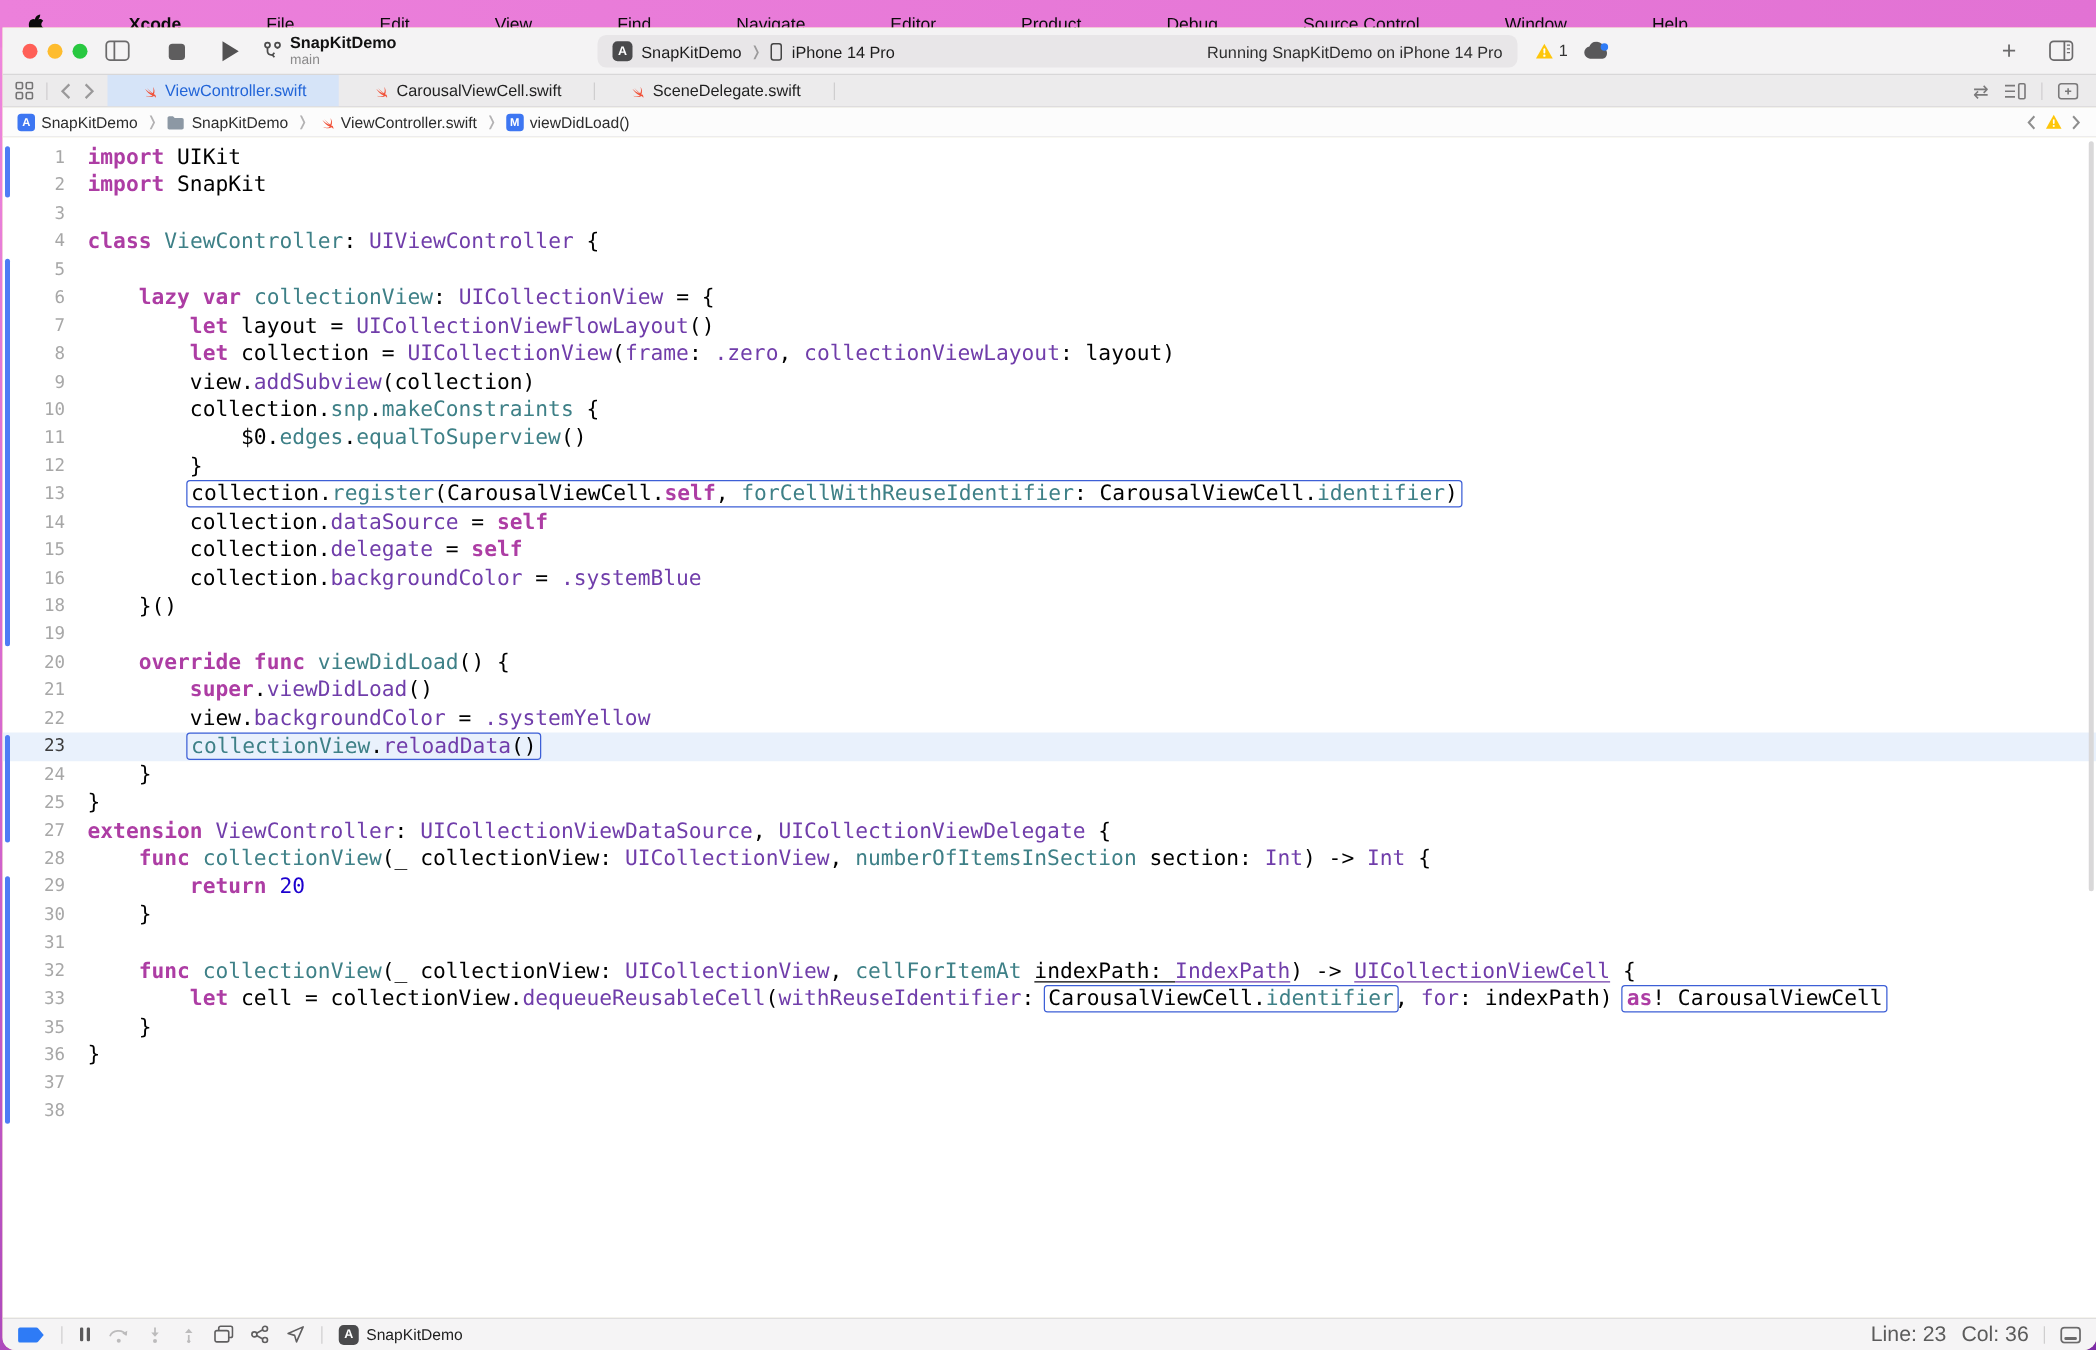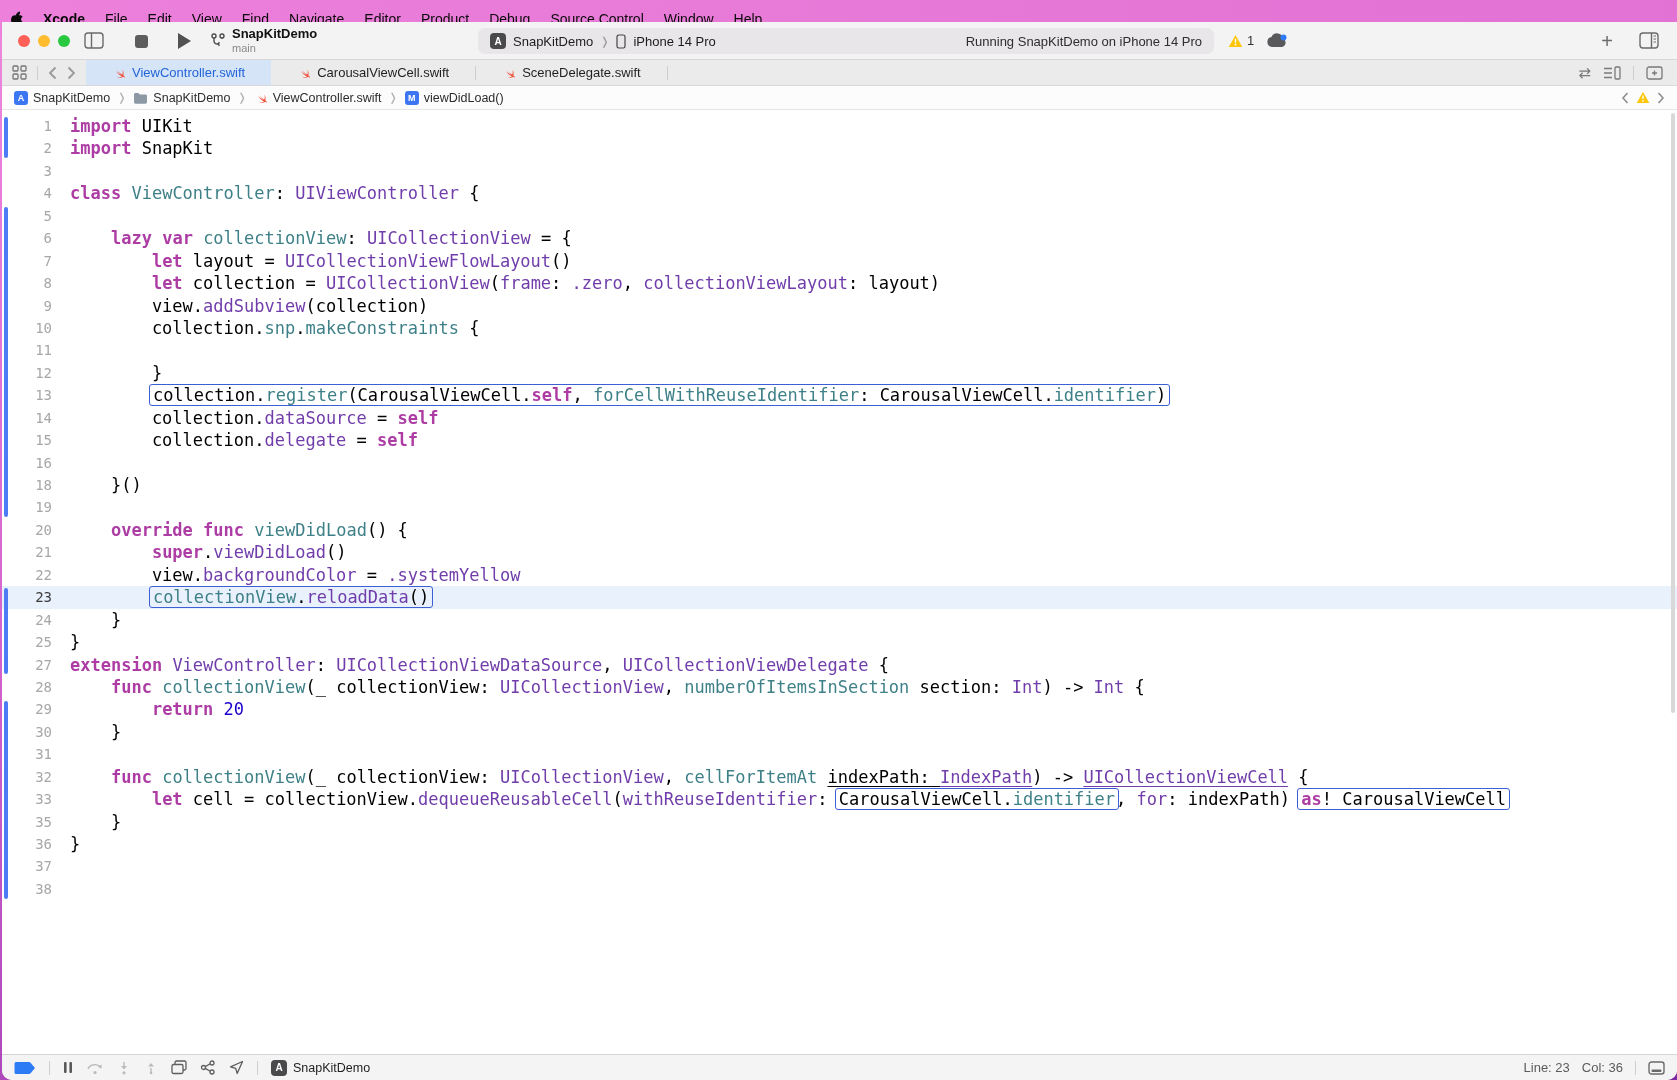--- a/index.html
+++ b/index.html
@@ -2,21 +2,21 @@
 <html><head>
 <meta charset="utf-8">
 <style>
   * { margin:0; padding:0; box-sizing:border-box; }
   html,body { width:1677px; height:1080px; overflow:hidden;
     font-family:"Liberation Sans", sans-serif;
     background:linear-gradient(155deg,#F088DE 0%,#D263CD 35%,#9A3BB4 70%,#7C2BA6 100%); }
 
   
   .menu-bar { height:38px; background:linear-gradient(90deg,#EC80DB,#E272D4);
-    display:flex; align-items:center; font-size:14px; color:#0b0b0b; }
+    display:flex; align-items:center; padding-left:12px; font-size:14px; color:#0b0b0b;gap:48px; }
   .menu-item { padding:0 10px; line-height:22px; }
   .menu-item.app { font-weight:700; }
   .apple-logo { padding:0 10px; display:flex; align-items:center; }
 
   
   .window { position:absolute; top:22px; left:2px; right:0; bottom:0;
     border-radius:0 0 10px 10px; overflow:hidden; background:#fef9c3;
     display:flex; flex-direction:column; }
 
   
@@ -72,21 +72,21 @@
   .c-t { color:#3E8087; } .c-p { color:#703DAA; } .c-n { color:#1C00CF; }
   .u { text-decoration:underline; text-underline-offset:3px; }
   .code-box { border:1.5px solid #3D5FD6; border-radius:3px; padding:0 3px; margin:0 -3px; }
   .change-bar { position:absolute; left:2px; width:4px; border-radius:2px; background:#4E7CF5; }
   .scroll-thumb { position:absolute; right:2px; top:3px; width:4px; height:600px; background:#D9D8D9; border-radius:2px; }
 
   
   .debug-bar { height:26px; background:#F5F4F5; border-top:1px solid #D7D6D7;
     display:flex; align-items:center; padding:0 12px; gap:13px; font-size:12.5px; color:#3f3f3f; flex:0 0 auto; }
   .dbg-app { display:flex; align-items:center; gap:6px; color:#1d1d1d; }
-  .dbg-right { margin-left:auto; display:flex; align-items:center; gap:12px; color:#5b5b5b; font-size:13px; }
+  .dbg-right { margin-left:auto; display:flex; align-items:center; gap:12px; color:#5b5b5b; font-size:17px; }
   svg { display:block; }
 </style>
 </head>
 <body>
 
 <div class="menu-bar">
   <span class="apple-logo">
     <svg width="13" height="16" viewBox="0 0 14 17">
         <path fill="#0b0b0b" d="M9.7 4.2c.8-1 1.3-2.3 1.2-3.7-1.2.1-2.6.8-3.4 1.8-.7.9-1.4 2.3-1.2 3.6 1.3.1 2.6-.7 3.4-1.7zm2.2 4.9c0-2 1.6-3 1.7-3-.9-1.4-2.4-1.6-2.9-1.6-1.2-.1-2.4.7-3 .7-.6 0-1.6-.7-2.6-.7-1.3 0-2.6.8-3.3 2-1.4 2.5-.4 6.1 1 8.1.7 1 1.5 2.1 2.6 2 1 0 1.4-.7 2.7-.7 1.3 0 1.6.7 2.7.7 1.1 0 1.8-1 2.5-2 .8-1.1 1.1-2.2 1.1-2.3 0 0-2.4-.9-2.5-3.2z"></path>
       </svg>
@@ -303,39 +303,41 @@
         <div class="code-line">
           <span class="gutter">9</span>
           <span class="code"><span class="c-d">        view.</span><span class="c-p">addSubview</span><span class="c-d">(collection)</span></span>
         </div>
         <div class="code-line">
           <span class="gutter">10</span>
           <span class="code"><span class="c-d">        collection.</span><span class="c-t">snp</span><span class="c-d">.</span><span class="c-t">makeConstraints</span><span class="c-d"> {</span></span>
         </div>
         <div class="code-line">
           <span class="gutter">11</span>
+          <span class="code"><span class="c-d">            $0.</span><span class="c-t">edges</span><span class="c-d">.</span><span class="c-t">equalToSuperview</span><span class="c-d">()</span></span>
         </div>
         <div class="code-line">
           <span class="gutter">12</span>
           <span class="code"><span class="c-d">        }</span></span>
         </div>
         <div class="code-line">
           <span class="gutter">13</span>
           <span class="code"><span class="c-d">        </span><span class="code-box"><span class="c-d">collection.</span><span class="c-t">register</span><span class="c-d">(CarousalViewCell.</span><span class="c-k">self</span><span class="c-d">, </span><span class="c-t">forCellWithReuseIdentifier</span><span class="c-d">: CarousalViewCell.</span><span class="c-t">identifier</span><span class="c-d">)</span></span></span>
         </div>
         <div class="code-line">
           <span class="gutter">14</span>
           <span class="code"><span class="c-d">        collection.</span><span class="c-p">dataSource</span><span class="c-d"> = </span><span class="c-k">self</span></span>
         </div>
         <div class="code-line">
           <span class="gutter">15</span>
           <span class="code"><span class="c-d">        collection.</span><span class="c-p">delegate</span><span class="c-d"> = </span><span class="c-k">self</span></span>
         </div>
         <div class="code-line">
           <span class="gutter">16</span>
+          <span class="code"><span class="c-d">        collection.</span><span class="c-p">backgroundColor</span><span class="c-d"> = </span><span class="c-p">.systemBlue</span></span>
         </div>
         <div class="code-line">
           <span class="gutter">18</span>
           <span class="code"><span class="c-d">    }()</span></span>
         </div>
         <div class="code-line">
           <span class="gutter">19</span>
           <span class="code"></span>
         </div>
         <div class="code-line">

